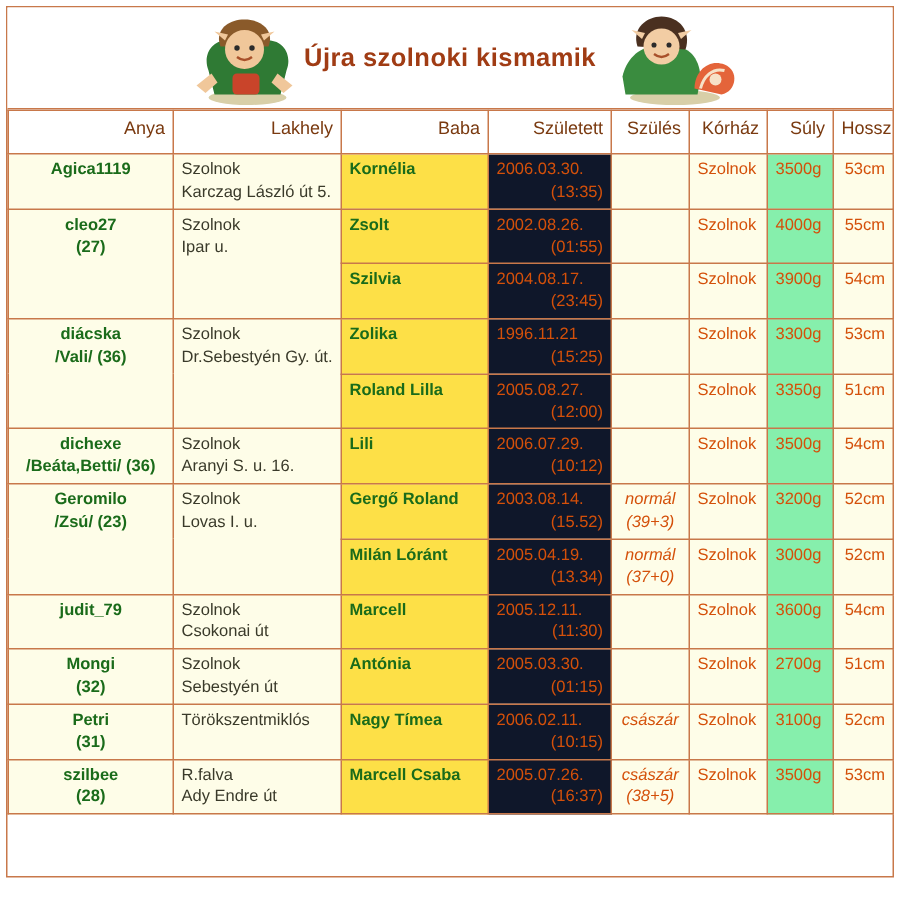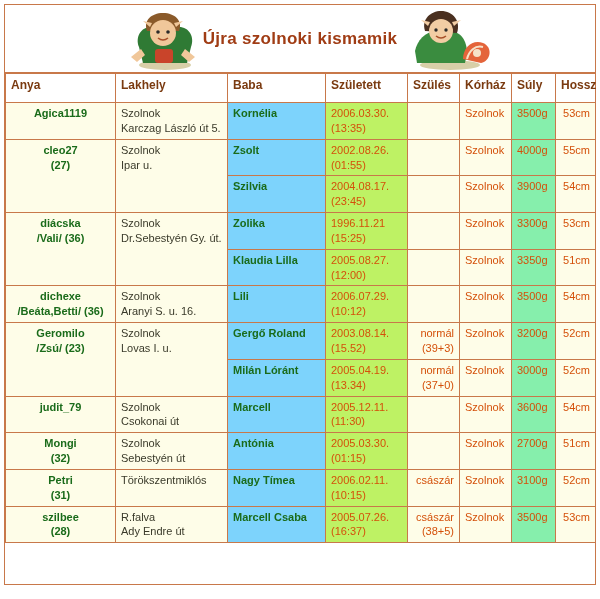--- a/index.html
+++ b/index.html
@@ -70,22 +70,22 @@
   table.data th, table.data td {
     border: 1px solid #c8784a;
     padding: 3px 5px;
     vertical-align: top;
     font-size: 11px;
     line-height: 1.35;
   }
   table.data th {
     background: #ffffff;
     color: #7a3a10;
-    font-weight: bold;
-    text-align: left;
+    font-weight: normal;
+    text-align: right;
     height: 22px;
     font-size: 12px;
   }
   
   col.c-anya      { width: 110px; }
   col.c-lakhely   { width: 112px; }
   col.c-baba      { width: 98px; }
   col.c-szuletett { width: 82px; }
   col.c-szules    { width: 52px; }
   col.c-korhaz    { width: 52px; }
@@ -101,35 +101,37 @@
   td.anya .sub {
     font-weight: bold;
     color: #1a6b1a;
     display: block;
   }
   td.lakhely {
     background: #fefde8;
     color: #3a3a2a;
   }
   td.baba {
-    background: #7dd3fc;
+    background: #fde047;
     color: #1a6b1a;
     font-weight: bold;
   }
   td.szuletett {
-    background: #bef264;
+    background: #0f172a;
     color: #d4500a;
   }
   td.szuletett .time {
     display: block;
+    text-align: right;
   }
   td.szules {
     background: #fefde8;
     color: #d4500a;
-    text-align: right;
+    text-align: center;
+    font-style: italic;
   }
   td.korhaz {
     background: #fefde8;
     color: #d4500a;
   }
   td.suly {
     background: #86efac;
     color: #d4500a;
   }
   td.hossz {
@@ -264,21 +266,21 @@
               <div class="time">(15:25)</div>
             </td>
             <td class="szules">
               <div></div>
             </td>
             <td class="korhaz">Szolnok</td>
             <td class="suly">3300g</td>
             <td class="hossz">53cm</td>
           </tr>
           <tr class="row-pad">
-            <td class="baba">Klaudia Lilla</td>
+            <td class="baba">Roland Lilla</td>
             <td class="szuletett">
               <div>2005.08.27.</div>
               <div class="time">(12:00)</div>
             </td>
             <td class="szules">
               <div></div>
             </td>
             <td class="korhaz">Szolnok</td>
             <td class="suly">3350g</td>
             <td class="hossz">51cm</td>

